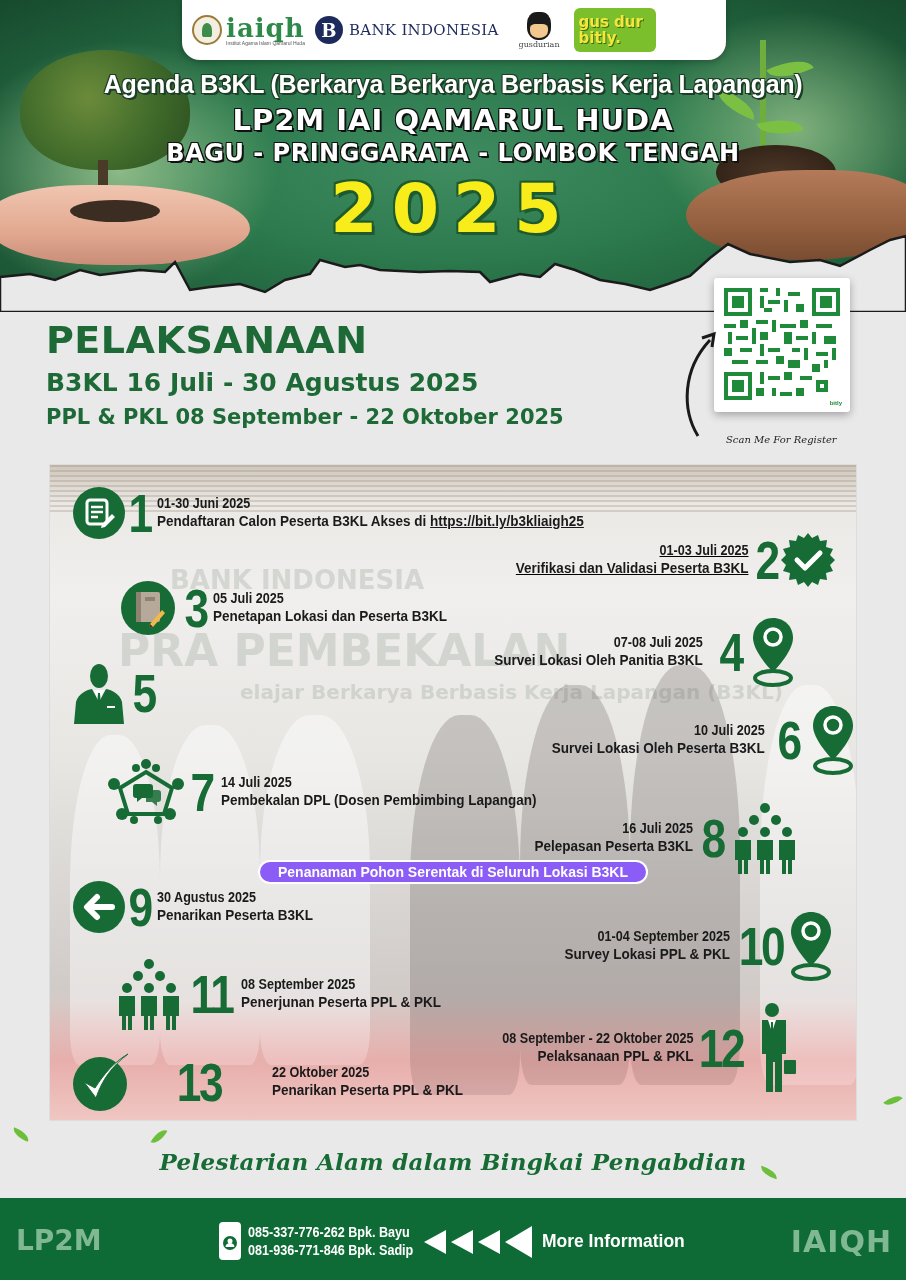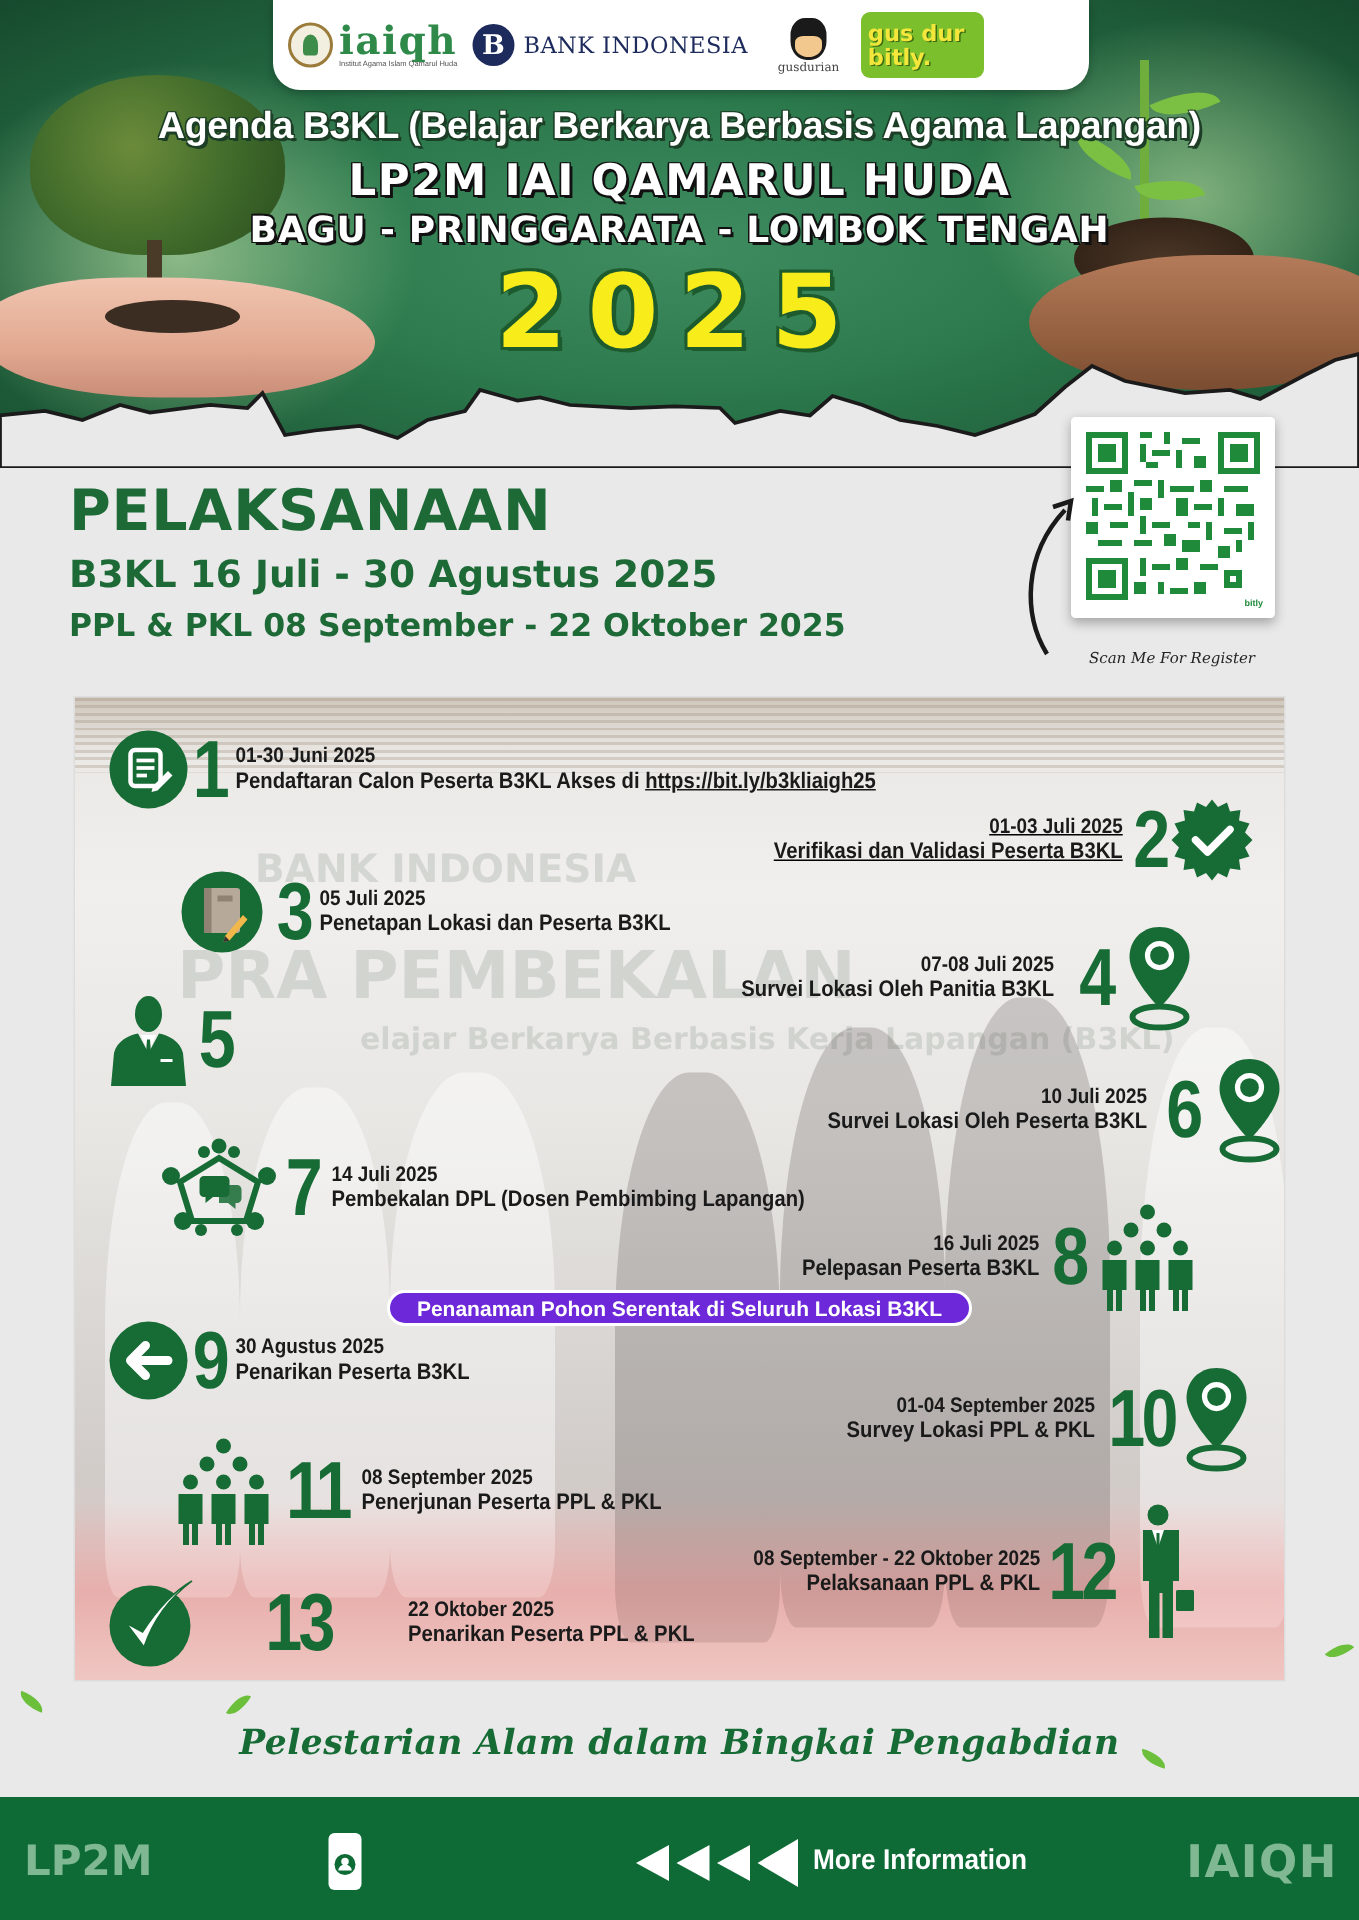--- a/index.html
+++ b/index.html
@@ -192,21 +192,21 @@
     white-space: nowrap;
   }
   .step.left .date, .step.left .desc { transform-origin: left center; }
   .step.right .date, .step.right .desc { transform-origin: right center; }
   .step .desc { transform: scaleX(0.9); }
   .step .desc a { color: #1a1a1a; text-decoration: underline; }
   .icon { flex: 0 0 auto; display: block; }
 
   .tree-banner {
     position: absolute; left: 258px; top: 860px; width: 390px; height: 24px;
-    background: #6d28d9; border-radius: 12px; border: 2px solid #fff;
+    background: #8b5cf6; border-radius: 12px; border: 2px solid #fff;
     color: #fff; font-weight: bold; font-size: 14px;
     display: flex; align-items: center; justify-content: center;
     font-family: "Liberation Sans", sans-serif;
   }
 
   
   .tagline {
     position: absolute; left: 0; top: 1148px; width: 906px; text-align: center;
     font-family: "DejaVu Serif", serif; font-style: italic; font-weight: bold;
     font-size: 23px; color: #176b35; letter-spacing: 0.3px;
@@ -268,21 +268,21 @@
       <div class="face"></div>
       <small>gusdurian</small>
     </div>
     <div class="logo-gdc">
       <span>gus dur</span>
       <span>bitly.</span>
     </div>
   </div>
 
   <div class="title-block">
-    <div class="t-agenda">Agenda B3KL (Belajar Berkarya Berbasis Agama Lapangan)</div>
+    <div class="t-agenda">Agenda B3KL (Berkarya Berkarya Berbasis Kerja Lapangan)</div>
     <div class="t-lp2m">LP2M IAI QAMARUL HUDA</div>
     <div class="t-bagu">BAGU - PRINGGARATA - LOMBOK TENGAH</div>
     <div class="t-year">2025</div>
   </div>
 </div>
 
 <svg class="torn-edge" viewBox="0 0 906 80" preserveAspectRatio="none">
   <path d="M0,45 L30,42 L55,48 L80,38 L100,43 L140,38 L165,40 L175,30 L190,58 L210,55 L240,52 L265,60 L285,48 L310,42 L320,28 L345,35 L360,33 L380,38 L420,40 L450,39 L480,40 L490,50 L520,42 L540,45 L555,32 L575,38 L600,48 L625,52 L650,58 L668,52 L690,44 L710,26 L728,12 L750,22 L790,30 L820,28 L840,34 L870,18 L890,8 L906,4 L906,80 L0,80 Z" fill="#e9e9ea" stroke="#1b1b1b" stroke-width="2.5"></path>
 </svg>
 
@@ -587,20 +587,24 @@
 
 <div class="footer">
   <div class="brand-left">LP2M</div>
   <div class="contact">
     <svg width="24" height="40" viewBox="0 0 24 40">
       <rect x="1" y="1" width="22" height="38" rx="4" fill="#fff"></rect>
       <circle cx="12" cy="22" r="7" fill="#0e6b36"></circle>
       <circle cx="12" cy="20" r="2.5" fill="#fff"></circle>
       <path d="M7.5,26 a4.5,4 0 0 1 9,0 Z" fill="#fff"></path>
     </svg>
+    <div class="phones">
+      <span>085-337-776-262 Bpk. Bayu</span>
+      <span>081-936-771-846 Bpk. Sadip</span>
+    </div>
   </div>
   <div class="arrows">
     <svg width="110" height="32" viewBox="0 0 110 32">
       <polygon points="0,16 22,4 22,28" fill="#fff"></polygon>
       <polygon points="27,16 49,4 49,28" fill="#fff"></polygon>
       <polygon points="54,16 76,4 76,28" fill="#fff"></polygon>
       <polygon points="81,16 108,0 108,32" fill="#fff"></polygon>
     </svg>
   </div>
   <div class="more">More Information</div>

